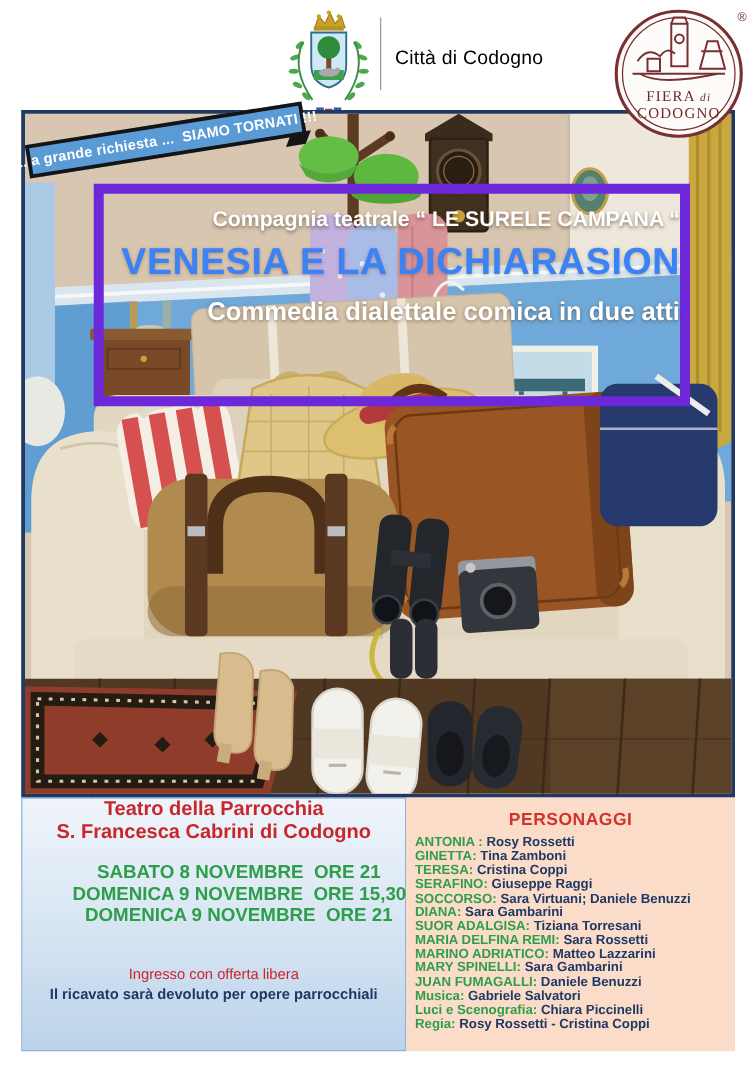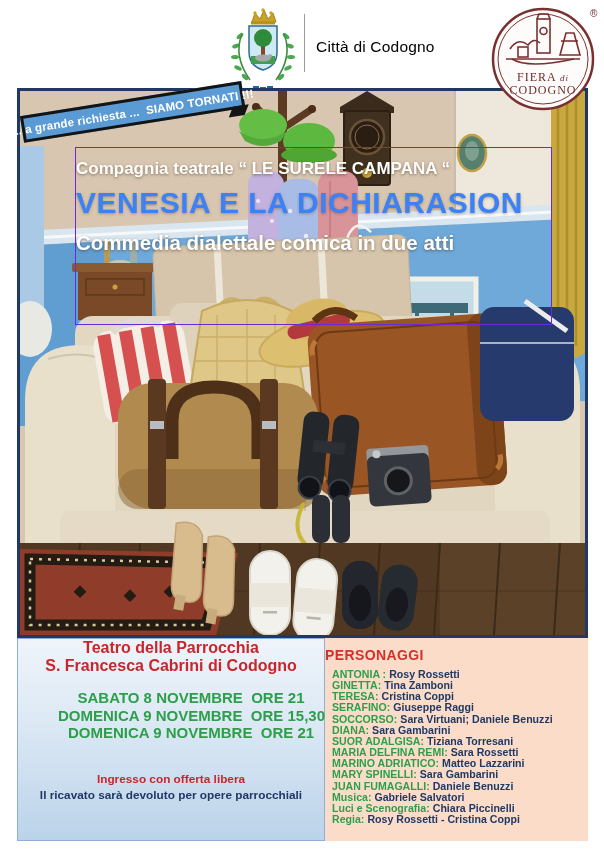--- a/index.html
+++ b/index.html
@@ -20,44 +20,44 @@
   
   .ribbon{position:absolute;left:22px;top:116px;width:224px;height:27px;background:#5B9BD5;
           border:3px solid #141414;transform:rotate(-9deg);transform-origin:left center;z-index:4;
           display:flex;align-items:center;justify-content:center;color:#fff;font-weight:bold;
           font-size:11.5px;white-space:pre;letter-spacing:.2px;box-sizing:border-box;}
   .ribbon .fold{position:absolute;right:-4px;bottom:-10px;width:16px;height:10px;background:#141414;
           transform:skewX(-30deg);z-index:-1;}
 
   
   .title-box{position:absolute;left:75px;top:147px;width:477px;height:178px;box-sizing:border-box;
-             border:1px solid #6d28d9;z-index:3;text-align:left;}
+             border:8px solid #6d28d9;z-index:3;text-align:right;}
   .company-line{margin-top:11px;color:#ffffff;font-size:17px;font-weight:bold;
                 text-shadow:0 1px 3px rgba(60,40,20,.55);}
   .show-title{margin-top:7px;color:#3b82f6;font-size:30px;font-weight:bold;letter-spacing:.5px;
               text-shadow:0 1px 3px rgba(80,50,10,.35);}
   .show-subtitle{margin-top:11px;color:#ffffff;font-size:20.5px;font-weight:bold;
                  text-shadow:0 1px 3px rgba(60,40,20,.55);}
 
   
   .venue-box{position:absolute;left:17px;top:638px;width:308px;height:203px;box-sizing:border-box;
              background:linear-gradient(180deg,#EFF4FA 0%,#DDE9F5 40%,#BBD3EA 100%);
              border:1px solid #8FB0D6;text-align:center;z-index:2;}
   .venue-line{color:#C9262C;font-size:16px;font-weight:bold;line-height:17.5px;}
   .venue-line.first{padding-top:0;}
   .dates{margin-top:15px;padding-left:40px;}
   .date-line{color:#2D9E49;font-size:15px;font-weight:bold;line-height:17.6px;white-space:pre;}
   .admission{margin-top:29px;}
-  .admission-line1{color:#C9262C;font-size:11.8px;font-weight:bold;line-height:16px;}
+  .admission-line1{color:#C9262C;font-size:11.8px;font-weight:normal;line-height:16px;}
   .admission-line2{color:#1F3864;font-size:11.8px;font-weight:bold;line-height:16px;}
 
   
   .cast-box{position:absolute;left:325px;top:638px;width:263px;height:203px;box-sizing:border-box;
             background:#FBDCC9;z-index:2;}
-  .cast-heading{margin-top:9px;text-align:left;color:#D2322A;font-size:14px;font-weight:bold;
+  .cast-heading{margin-top:9px;text-align:center;color:#D2322A;font-size:14px;font-weight:bold;
                 letter-spacing:.4px;}
   .cast-list{margin-top:6px;padding-left:7px;}
   .cast-line{font-size:10.6px;font-weight:bold;line-height:11.15px;white-space:nowrap;}
   .cast-role{color:#2E9E4C;margin-right:3px;}
   .cast-name{color:#1F3864;}
 </style>
 </head>
 <body>
 
 <div class="poster">

